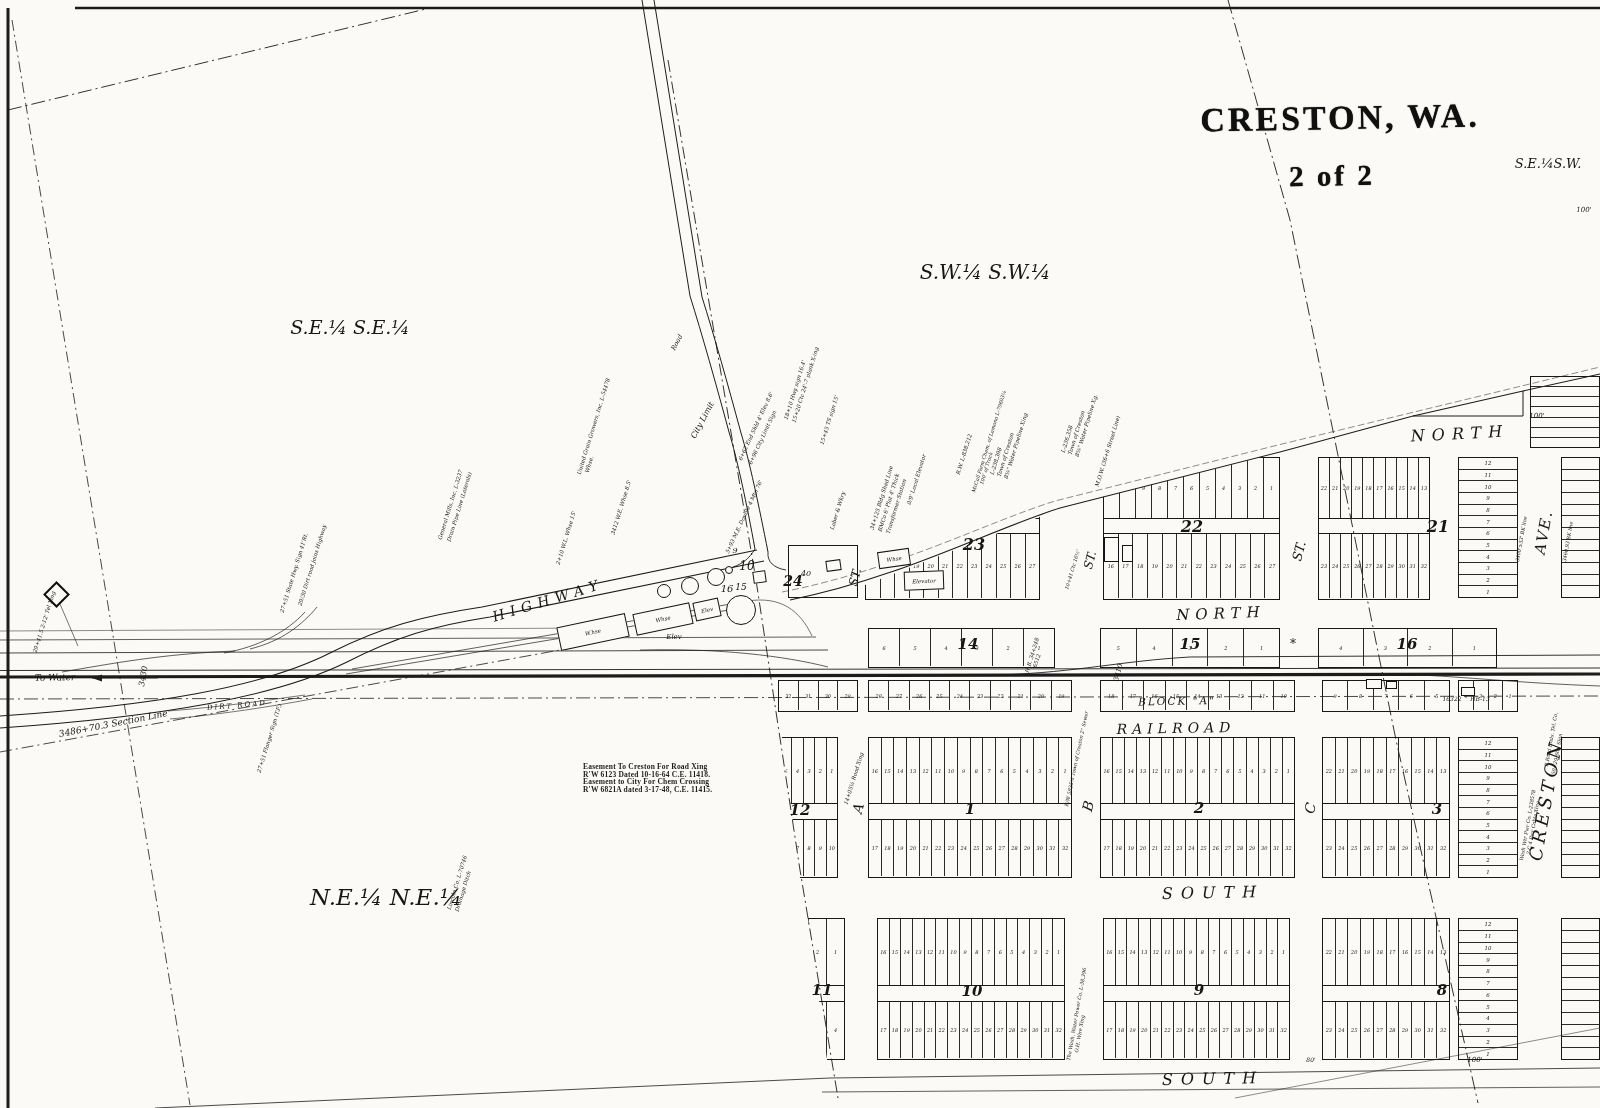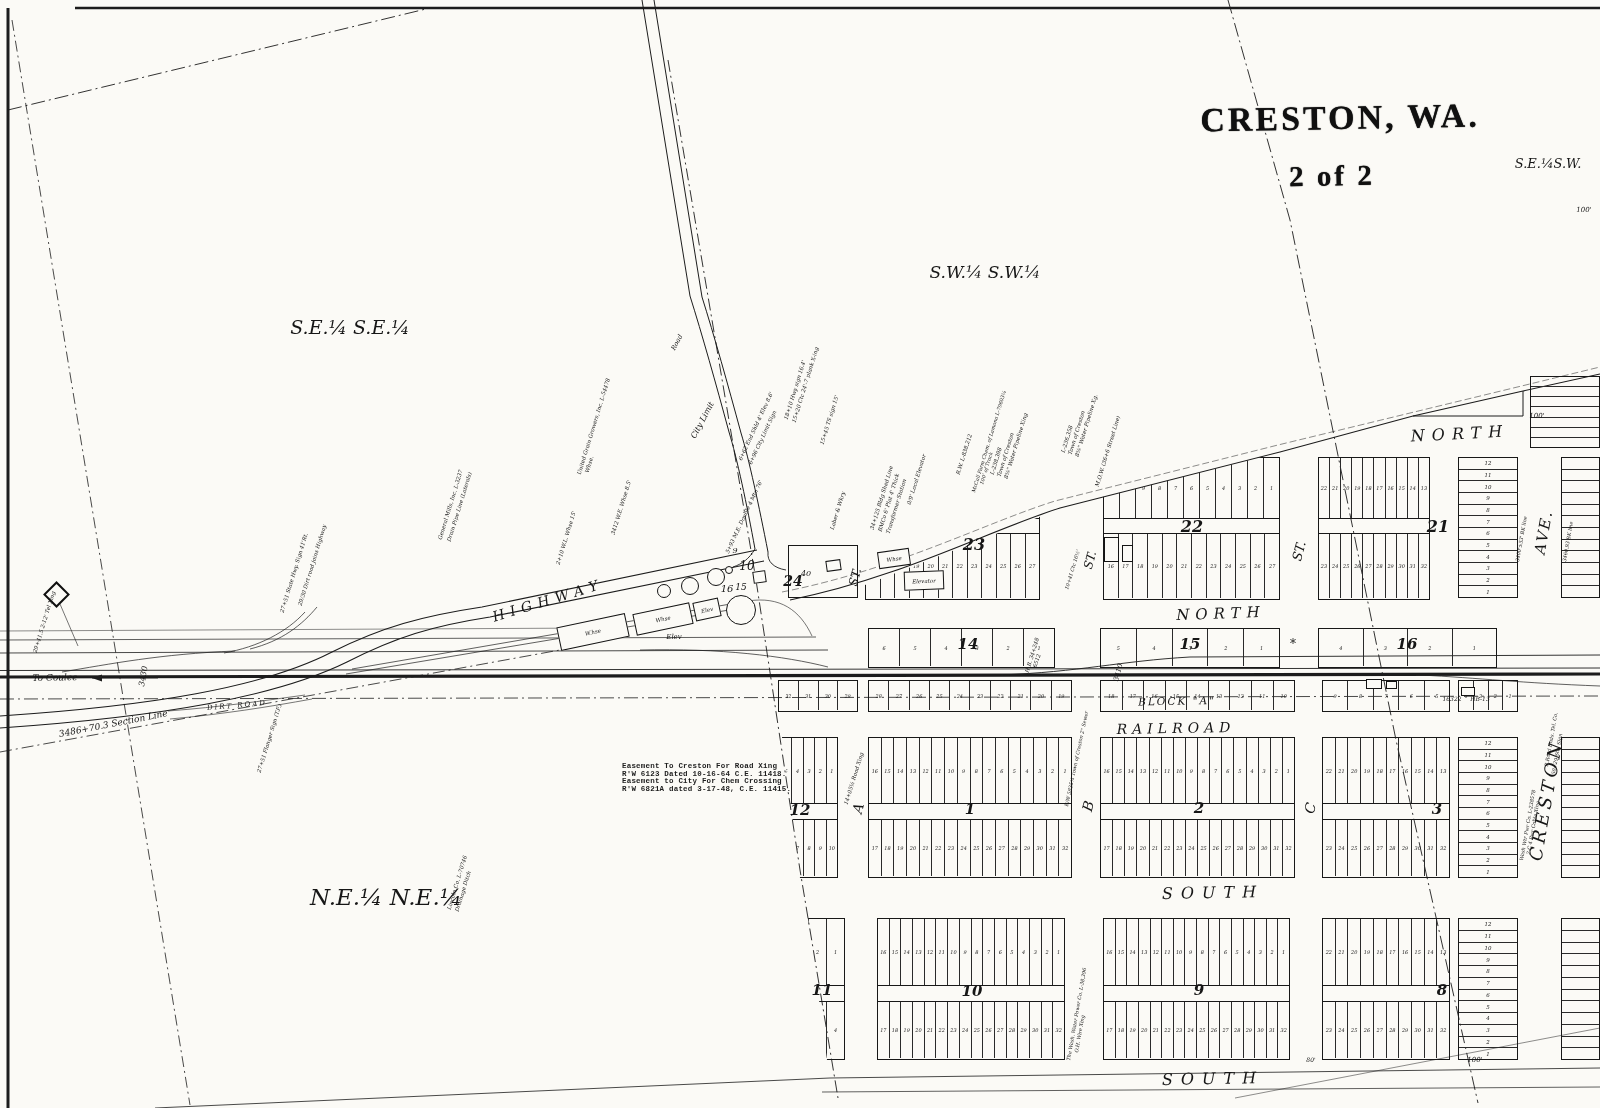--- a/index.html
+++ b/index.html
@@ -17,22 +17,22 @@
   .alley{box-sizing:border-box;}
   .t{position:absolute;white-space:pre;font-family:"DejaVu Serif",serif;font-style:italic;color:#161616;z-index:4;line-height:1;}
   .t.center{transform:translate(-50%,-50%);}
   .t.stamp{font-family:"Liberation Serif",serif;font-style:normal;font-weight:900;color:#101010;
            letter-spacing:3px;transform:translate(-50%,-50%) rotate(-1deg);text-shadow:0 0 1px #101010;}
   .bld{position:absolute;border:1px solid #141414;background:#fbfaf6;box-sizing:border-box;z-index:3;
        display:flex;align-items:center;justify-content:center;font-family:"DejaVu Serif",serif;
        font-style:italic;font-size:5.5px;color:#1a1a1a;}
   .tank{position:absolute;border:1.2px solid #141414;border-radius:50%;box-sizing:border-box;z-index:3;background:#fbfaf6;}
   .diamond{position:absolute;width:15px;height:15px;border:2.2px solid #101010;transform:rotate(45deg);z-index:3;background:#fbfaf6;}
-  #note-block{position:absolute;z-index:4;font-family:Liberation Mono, monospace;font-weight:bold;
-              font-size:7.5px;line-height:7.5px;color:#1d1d1d;letter-spacing:0.2px;margin-left:39px;}
+  #note-block{position:absolute;z-index:4;font-family:Liberation Serif, serif;font-weight:bold;
+              font-size:7.5px;line-height:7.5px;color:#1d1d1d;letter-spacing:0.2px;}
   #title-city{position:absolute;left:1340px;top:118px;font-size:34px;z-index:5;}
   #title-sheet{position:absolute;left:1332px;top:176px;font-size:29px;z-index:5;}
 </style>
 </head>
 <body>
 
 <div id="map">
   <svg id="lines" width="1600" height="1108">
     <g stroke="#1c1c1c" fill="none">
 
@@ -1357,40 +1357,40 @@
       <div class="bld" style="left: 1386px; top: 681px; width: 11px; height: 8px; transform: rotate(0deg);"></div>
       <div class="bld" style="left: 1461px; top: 687px; width: 14px; height: 9px; transform: rotate(0deg);"></div>
       <div class="tank" style="left: 657px; top: 584px; width: 14px; height: 14px;"></div>
       <div class="tank" style="left: 681px; top: 577px; width: 18px; height: 18px;"></div>
       <div class="tank" style="left: 707px; top: 568px; width: 18px; height: 18px;"></div>
       <div class="tank" style="left: 725px; top: 566px; width: 8px; height: 8px;"></div>
       <div class="tank" style="left: 726px; top: 595px; width: 30px; height: 30px;"></div>
     </div>
   <div id="labels-layer">
       <div class="t center" style="font-size: 19px; left: 350px; top: 327px;">S.E.¼ S.E.¼</div>
-      <div class="t center" style="font-size: 17px; left: 985px; top: 272px;">S.W.¼ S.W.¼</div>
+      <div class="t center" style="font-size: 20px; left: 985px; top: 272px;">S.W.¼ S.W.¼</div>
       <div class="t center" style="font-size: 23px; left: 386px; top: 897px;">N.E.¼ N.E.¼</div>
       <div class="t center" style="font-size: 13px; left: 1548px; top: 163px;">S.E.¼S.W.</div>
       <div class="t center" style="font-size: 16px; letter-spacing: 7px; left: 1460px; top: 434px; transform: translate(-50%, -50%) rotate(-3deg);">NORTH</div>
       <div class="t center" style="font-size: 15px; letter-spacing: 6px; left: 1221px; top: 614px; transform: translate(-50%, -50%) rotate(-2deg);">NORTH</div>
       <div class="t center" style="font-size: 14px; letter-spacing: 5px; left: 1176px; top: 728px; transform: translate(-50%, -50%) rotate(-1deg);">RAILROAD</div>
       <div class="t center" style="font-size: 10.5px; letter-spacing: 2px; left: 1177px; top: 701px; transform: translate(-50%, -50%) rotate(-1deg);">BLOCK "A"</div>
       <div class="t center" style="font-size: 16px; letter-spacing: 8px; left: 1213px; top: 893px; transform: translate(-50%, -50%) rotate(-1deg);">SOUTH</div>
       <div class="t center" style="font-size: 16px; letter-spacing: 8px; left: 1213px; top: 1079px; transform: translate(-50%, -50%) rotate(-1deg);">SOUTH</div>
       <div class="t center" style="font-size: 12px; left: 855px; top: 577px; transform: translate(-50%, -50%) rotate(-75deg);">ST.</div>
       <div class="t center" style="font-size: 12px; left: 1090px; top: 560px; transform: translate(-50%, -50%) rotate(-75deg);">ST.</div>
       <div class="t center" style="font-size: 13px; left: 1299px; top: 551px; transform: translate(-50%, -50%) rotate(-75deg);">ST.</div>
       <div class="t center" style="font-size: 14px; left: 858px; top: 808px; transform: translate(-50%, -50%) rotate(-75deg);">A</div>
       <div class="t center" style="font-size: 14px; left: 1088px; top: 806px; transform: translate(-50%, -50%) rotate(-75deg);">B</div>
       <div class="t center" style="font-size: 14px; left: 1310px; top: 808px; transform: translate(-50%, -50%) rotate(-75deg);">C</div>
       <div class="t center" style="font-size: 18px; letter-spacing: 4px; left: 1546px; top: 800px; transform: translate(-50%, -50%) rotate(-80deg);">CRESTON</div>
       <div class="t center" style="font-size: 15px; letter-spacing: 2px; left: 1544px; top: 532px; transform: translate(-50%, -50%) rotate(-80deg);">AVE.</div>
       <div class="t center" style="font-size: 14px; letter-spacing: 6px; left: 548px; top: 600px; transform: translate(-50%, -50%) rotate(-17deg);">HIGHWAY</div>
       <div class="t center" style="font-size: 7px; letter-spacing: 2px; left: 237px; top: 706px; transform: translate(-50%, -50%) rotate(-5deg);">DIRT ROAD</div>
-      <div class="t center" style="font-size: 9px; left: 55px; top: 678px; transform: translate(-50%, -50%) rotate(-1deg);">To Coulee</div>
+      <div class="t center" style="font-size: 9px; left: 55px; top: 678px; transform: translate(-50%, -50%) rotate(-1deg);">To Water</div>
       <div class="t center" style="font-size: 16px; font-weight: bold; left: 974px; top: 545px;">23</div>
       <div class="t center" style="font-size: 16px; font-weight: bold; left: 1192px; top: 527px;">22</div>
       <div class="t center" style="font-size: 16px; font-weight: bold; left: 1438px; top: 527px;">21</div>
       <div class="t center" style="font-size: 14px; font-weight: bold; left: 793px; top: 581px;">24</div>
       <div class="t center" style="font-size: 15px; font-weight: bold; left: 968px; top: 644px;">14</div>
       <div class="t center" style="font-size: 15px; font-weight: bold; left: 1190px; top: 644px;">15</div>
       <div class="t center" style="font-size: 15px; font-weight: bold; left: 1407px; top: 644px;">16</div>
       <div class="t center" style="font-size: 15px; font-weight: bold; left: 800px; top: 810px;">12</div>
       <div class="t center" style="font-size: 15px; font-weight: bold; left: 970px; top: 809px;">1</div>
       <div class="t center" style="font-size: 15px; font-weight: bold; left: 1199px; top: 808px;">2</div>

